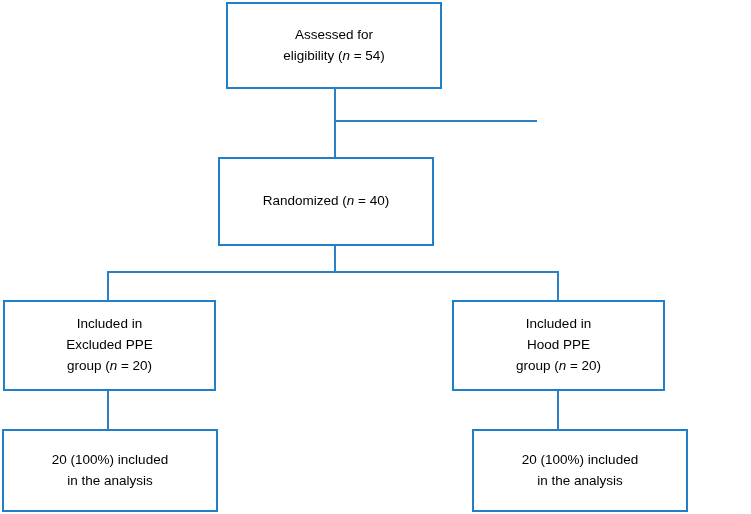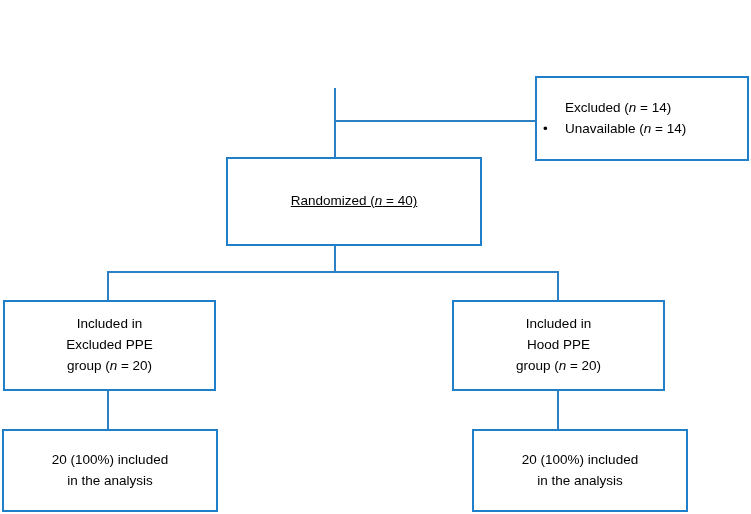--- a/index.html
+++ b/index.html
@@ -81,29 +81,29 @@
   <div class="line h" style="left:107px; top:271px; width:452px;"></div>
 
   <div class="line v" style="left:107px; top:271px; height:30px;"></div>
 
   <div class="line v" style="left:557px; top:271px; height:30px;"></div>
 
   <div class="line v" style="left:107px; top:390px; height:40px;"></div>
 
   <div class="line v" style="left:557px; top:390px; height:40px;"></div>
 
-
-  <div class="node" style="left:535px; top:76px; width:214px; height:85px;">
-    <div class="inner excluded-inner">
-      <span class="excluded-line1"><span>Excluded (</span><em class="n">n</em><span> = 14)</span></span>
-      <span class="excluded-line2"><span class="bullet-mark">•</span><span>Unavailable (</span><em class="n">n</em><span> = 14)</span></span>
+  <div class="node" style="left:226px; top:2px; width:216px; height:87px;">
+    <div class="inner">
+      <span>Assessed for</span><br>
+      <span>eligibility (</span><em class="n">n</em><span> = 54)</span>
     </div>
   </div>
 
-  <div class="node" style="left:226px; top:157px; width:256px; height:89px;text-decoration:underline;">
+
+  <div class="node" style="left:218px; top:157px; width:216px; height:89px;">
     <div class="inner">
       <span>Randomized (</span><em class="n">n</em><span> = 40)</span>
     </div>
   </div>
 
   <div class="node" style="left:3px; top:300px; width:213px; height:91px;">
     <div class="inner">
       <span>Included in</span><br>
       <span>Excluded PPE</span><br>
       <span>group (</span><em class="n">n</em><span> = 20)</span>

